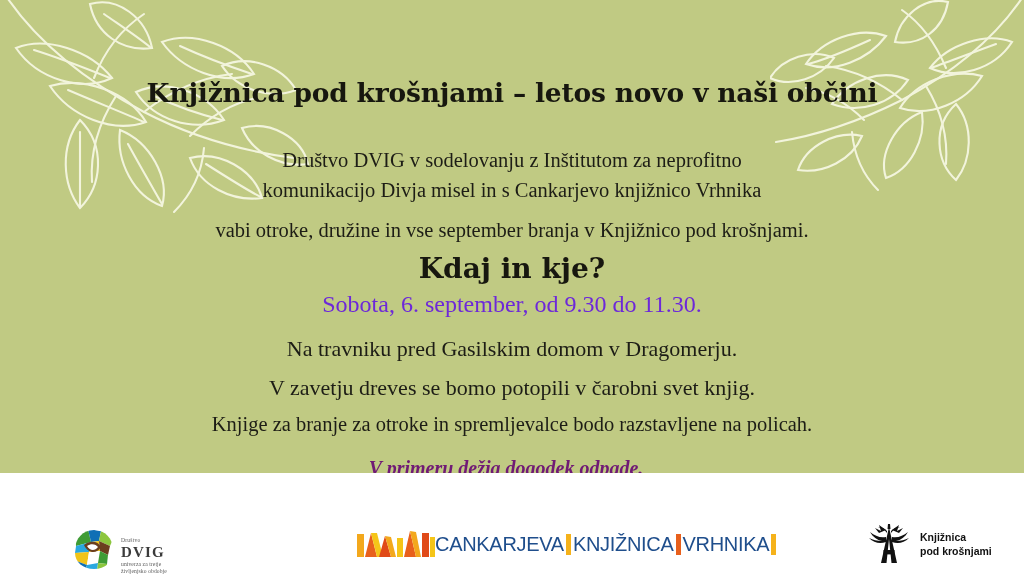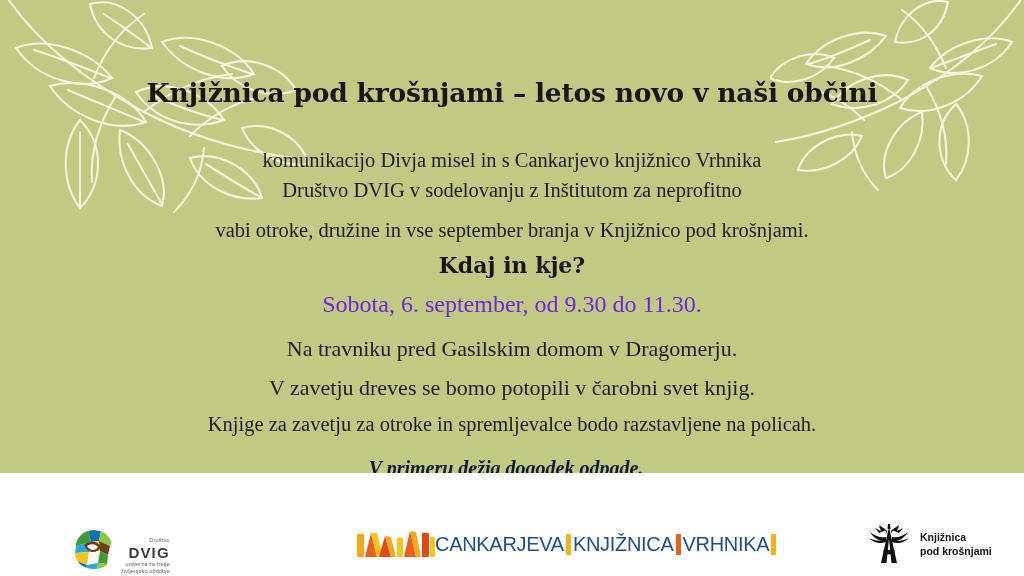--- a/index.html
+++ b/index.html
@@ -78,21 +78,21 @@
     font-size: 20.5px;
     line-height: 1.3;
     color: #1d1d16;
   }
   .t-when-head {
     position: absolute;
     left: 0; right: 0;
     top: 252px;
     font-family: "DejaVu Serif", serif;
     font-weight: 700;
-    font-size: 22px;
+    font-size: 28px;
     color: #17170f;
   }
   .t-date {
     position: absolute;
     left: 0; right: 0;
     top: 291px;
     font-size: 24px;
     color: #6d28d9;
   }
   .t-place {
@@ -116,21 +116,21 @@
     font-size: 20.5px;
     color: #1d1d16;
   }
   .t-rain {
     position: absolute;
     left: 0; right: 12px;
     top: 457px;
     font-size: 20px;
     font-style: italic;
     font-weight: 600;
-    color: #0f172a;
+    color: #701a75;
   }
 
   
   #footer {
     position: absolute;
     left: 0;
     top: 511px;
     width: 1024px;
     height: 65px;
     background: #ffffff;
@@ -139,24 +139,24 @@
     position: absolute;
     display: flex;
     align-items: center;
   }
   #logo-dvig  { left: 74px;  top: 12px; }
   #logo-ckv   { left: 336px; top: 20px; padding-left: 21px; }
   #logo-kpk   { left: 866px; top: 12px; }
 
   .dvig-text {
     margin-left: 7px;
-    font-family: Liberation Sans, sans-serif;
+    font-family: Liberation Serif, serif;
     color: #4a4a4a;
     line-height: 1.05;
-    text-align: right;
+    text-align: left;
     margin-top: 15px;
   }
   .dvig-top {
     font-size: 5.6px;
     letter-spacing: 0.2px;
     color: #5d5d5d;
   }
   .dvig-name {
     font-size: 15px;
     font-weight: 700;
@@ -246,29 +246,29 @@
       <path d="M122 80 C 148 68, 182 80, 198 104 C 170 114, 138 104, 122 80 Z"></path>
       <path d="M196 58 C 218 48, 248 58, 260 78 C 238 88, 210 78, 196 58 Z"></path>
       <path d="M74 104 C 98 126, 94 162, 74 180 C 58 160, 56 126, 74 104 Z"></path>
       <path d="M108 112 C 134 122, 152 154, 144 178 C 120 170, 104 140, 108 112 Z"></path>
       <path d="M168 136 C 194 130, 224 146, 232 170 C 206 174, 178 160, 168 136 Z"></path>
     </svg>
 
     <div id="content">
       <div class="t-title">Knjižnica pod krošnjami – letos novo v naši občini</div>
       <div class="t-intro">
+        <div>Društvo DVIG v sodelovanju z Inštitutom za neprofitno</div>
         <div>komunikacijo Divja misel in s Cankarjevo knjižnico Vrhnika</div>
-        <div>Društvo DVIG v sodelovanju z Inštitutom za neprofitno</div>
       </div>
       <div class="t-invite">vabi otroke, družine in vse september branja v Knjižnico pod krošnjami.</div>
       <div class="t-when-head">Kdaj in kje?</div>
       <div class="t-date">Sobota, 6. september, od 9.30 do 11.30.</div>
       <div class="t-place">Na travniku pred Gasilskim domom v Dragomerju.</div>
       <div class="t-line1">V zavetju dreves se bomo potopili v  čarobni svet knjig.</div>
-      <div class="t-line2">Knjige za zavetju za otroke in spremljevalce bodo razstavljene na policah.</div>
+      <div class="t-line2">Knjige za branje za otroke in spremljevalce bodo razstavljene na policah.</div>
       <div class="t-rain">V primeru dežja dogodek odpade.</div>
     </div>
   </div>
 
   <div id="footer">
 
     <div class="logo" id="logo-dvig">
       <svg width="40" height="41" viewBox="0 0 40 41">
         <defs>
           <clipPath id="dvigClip">

